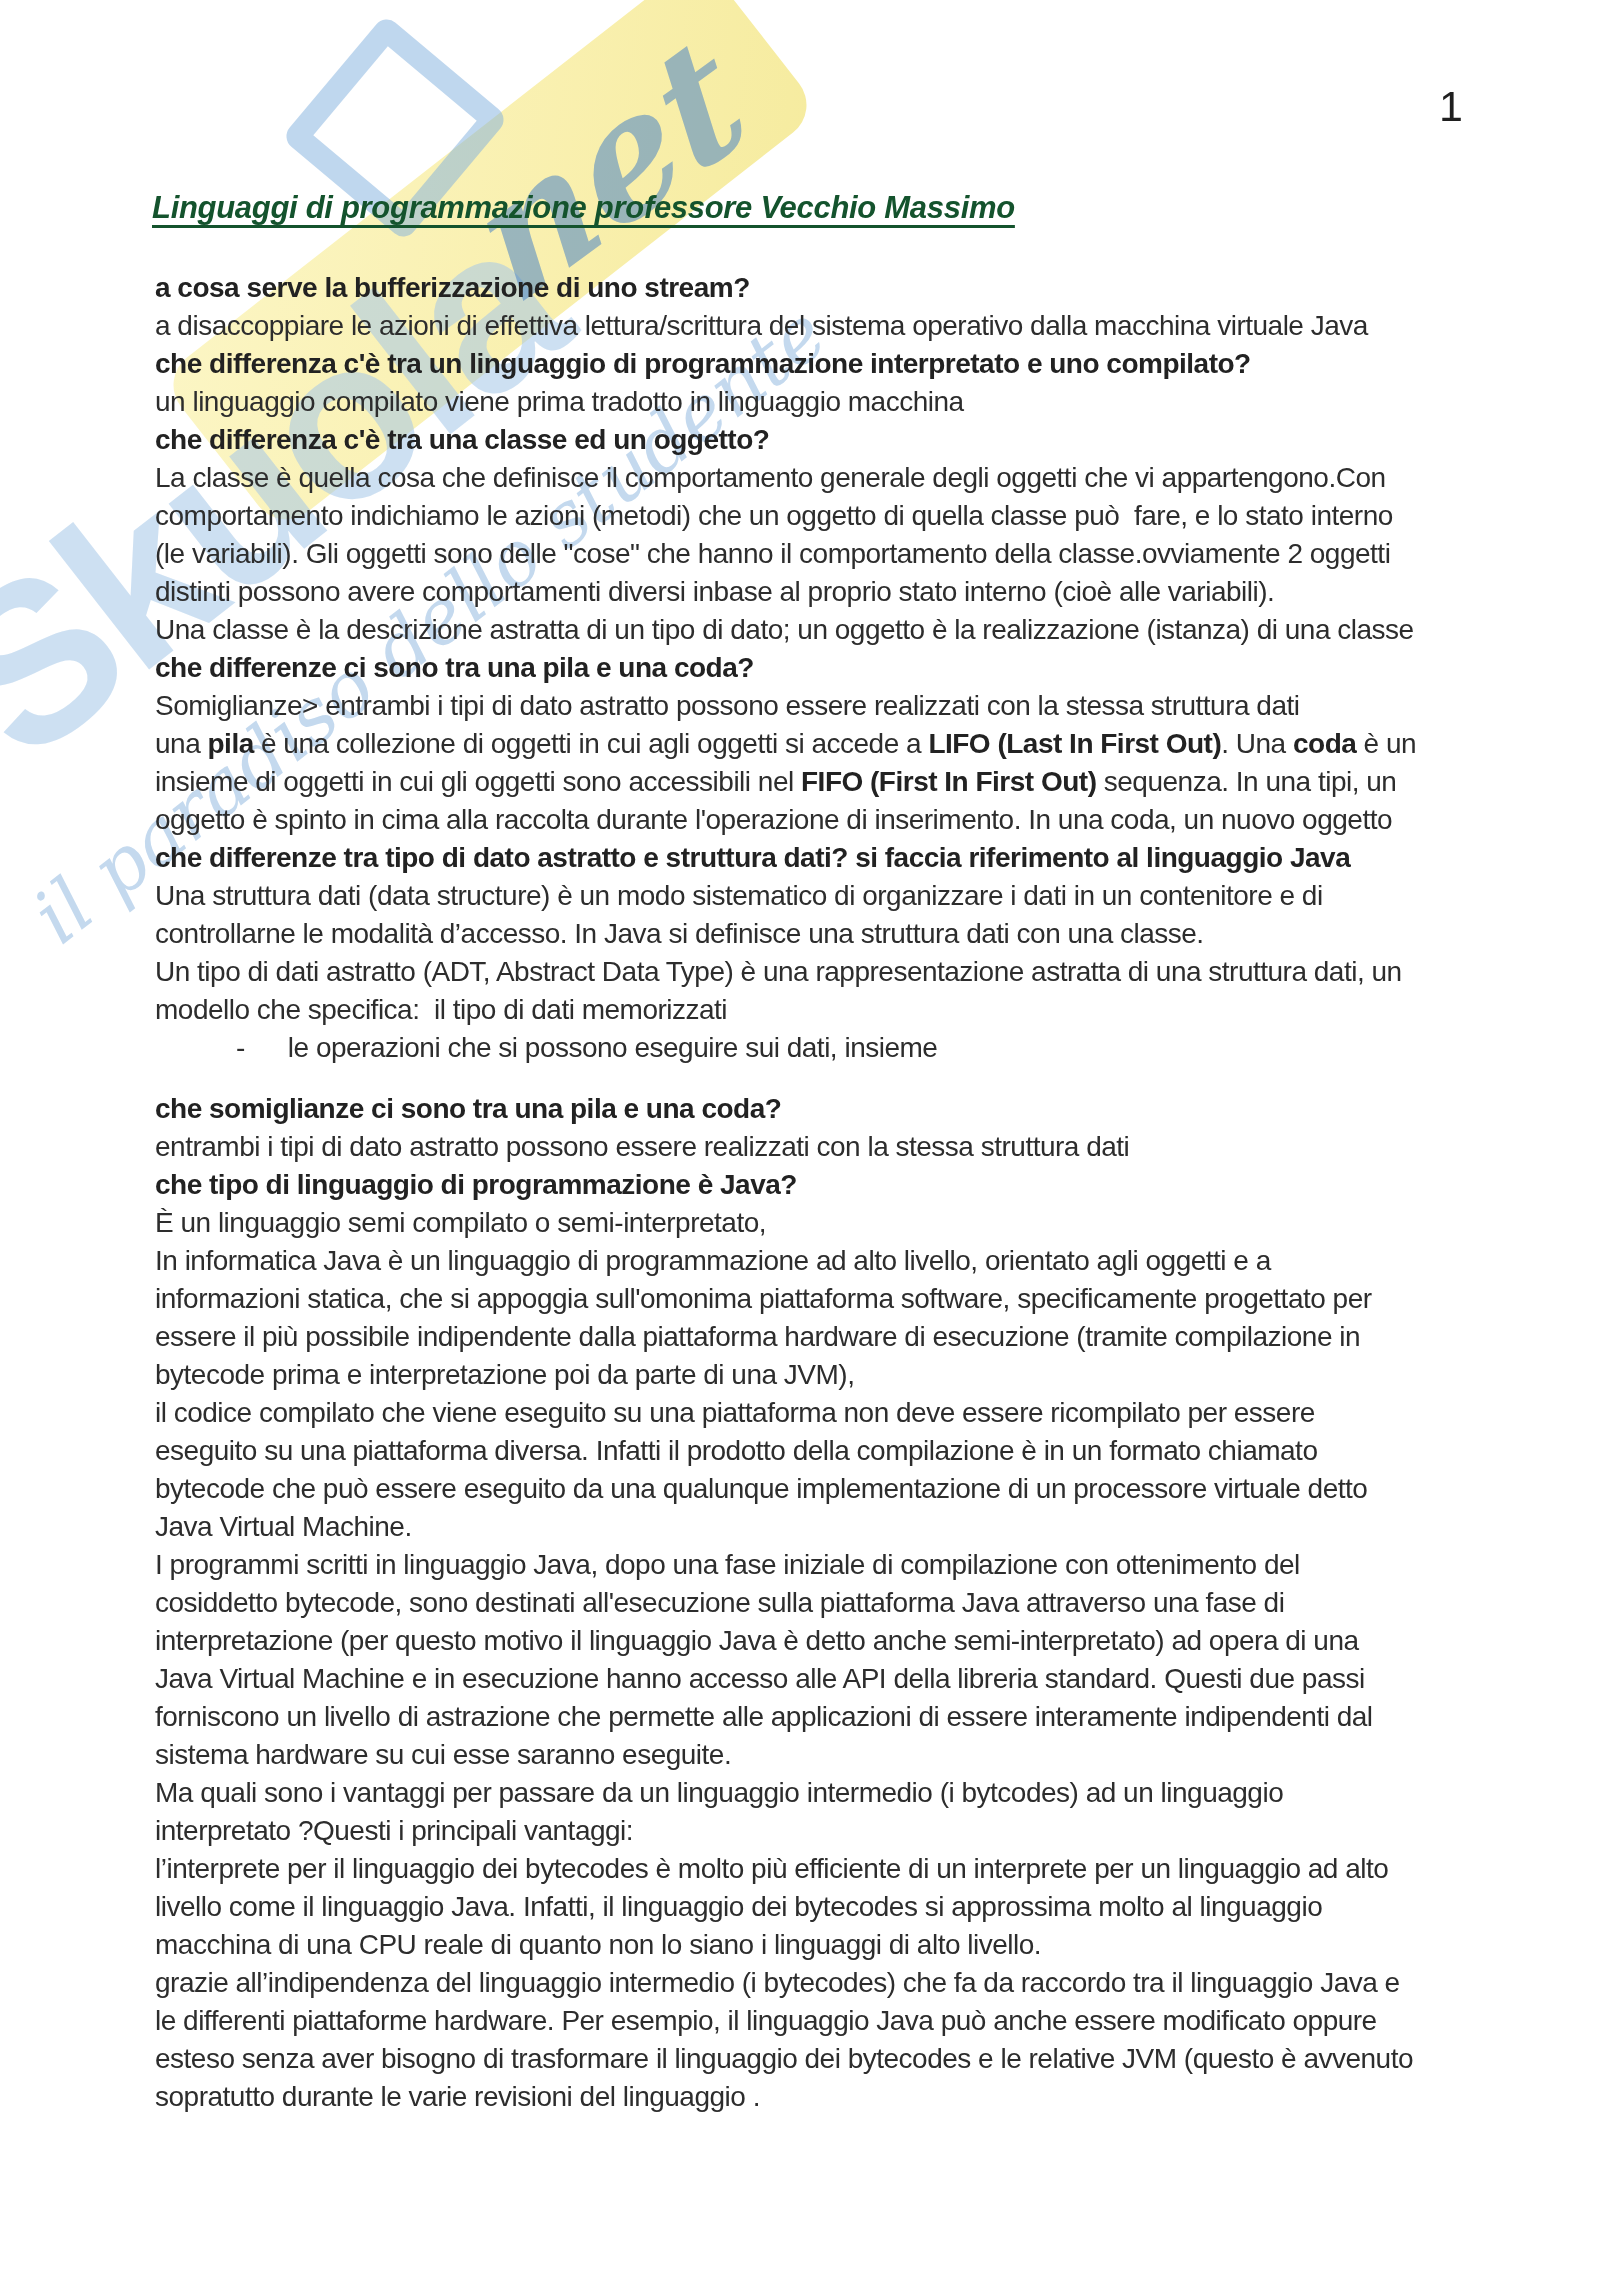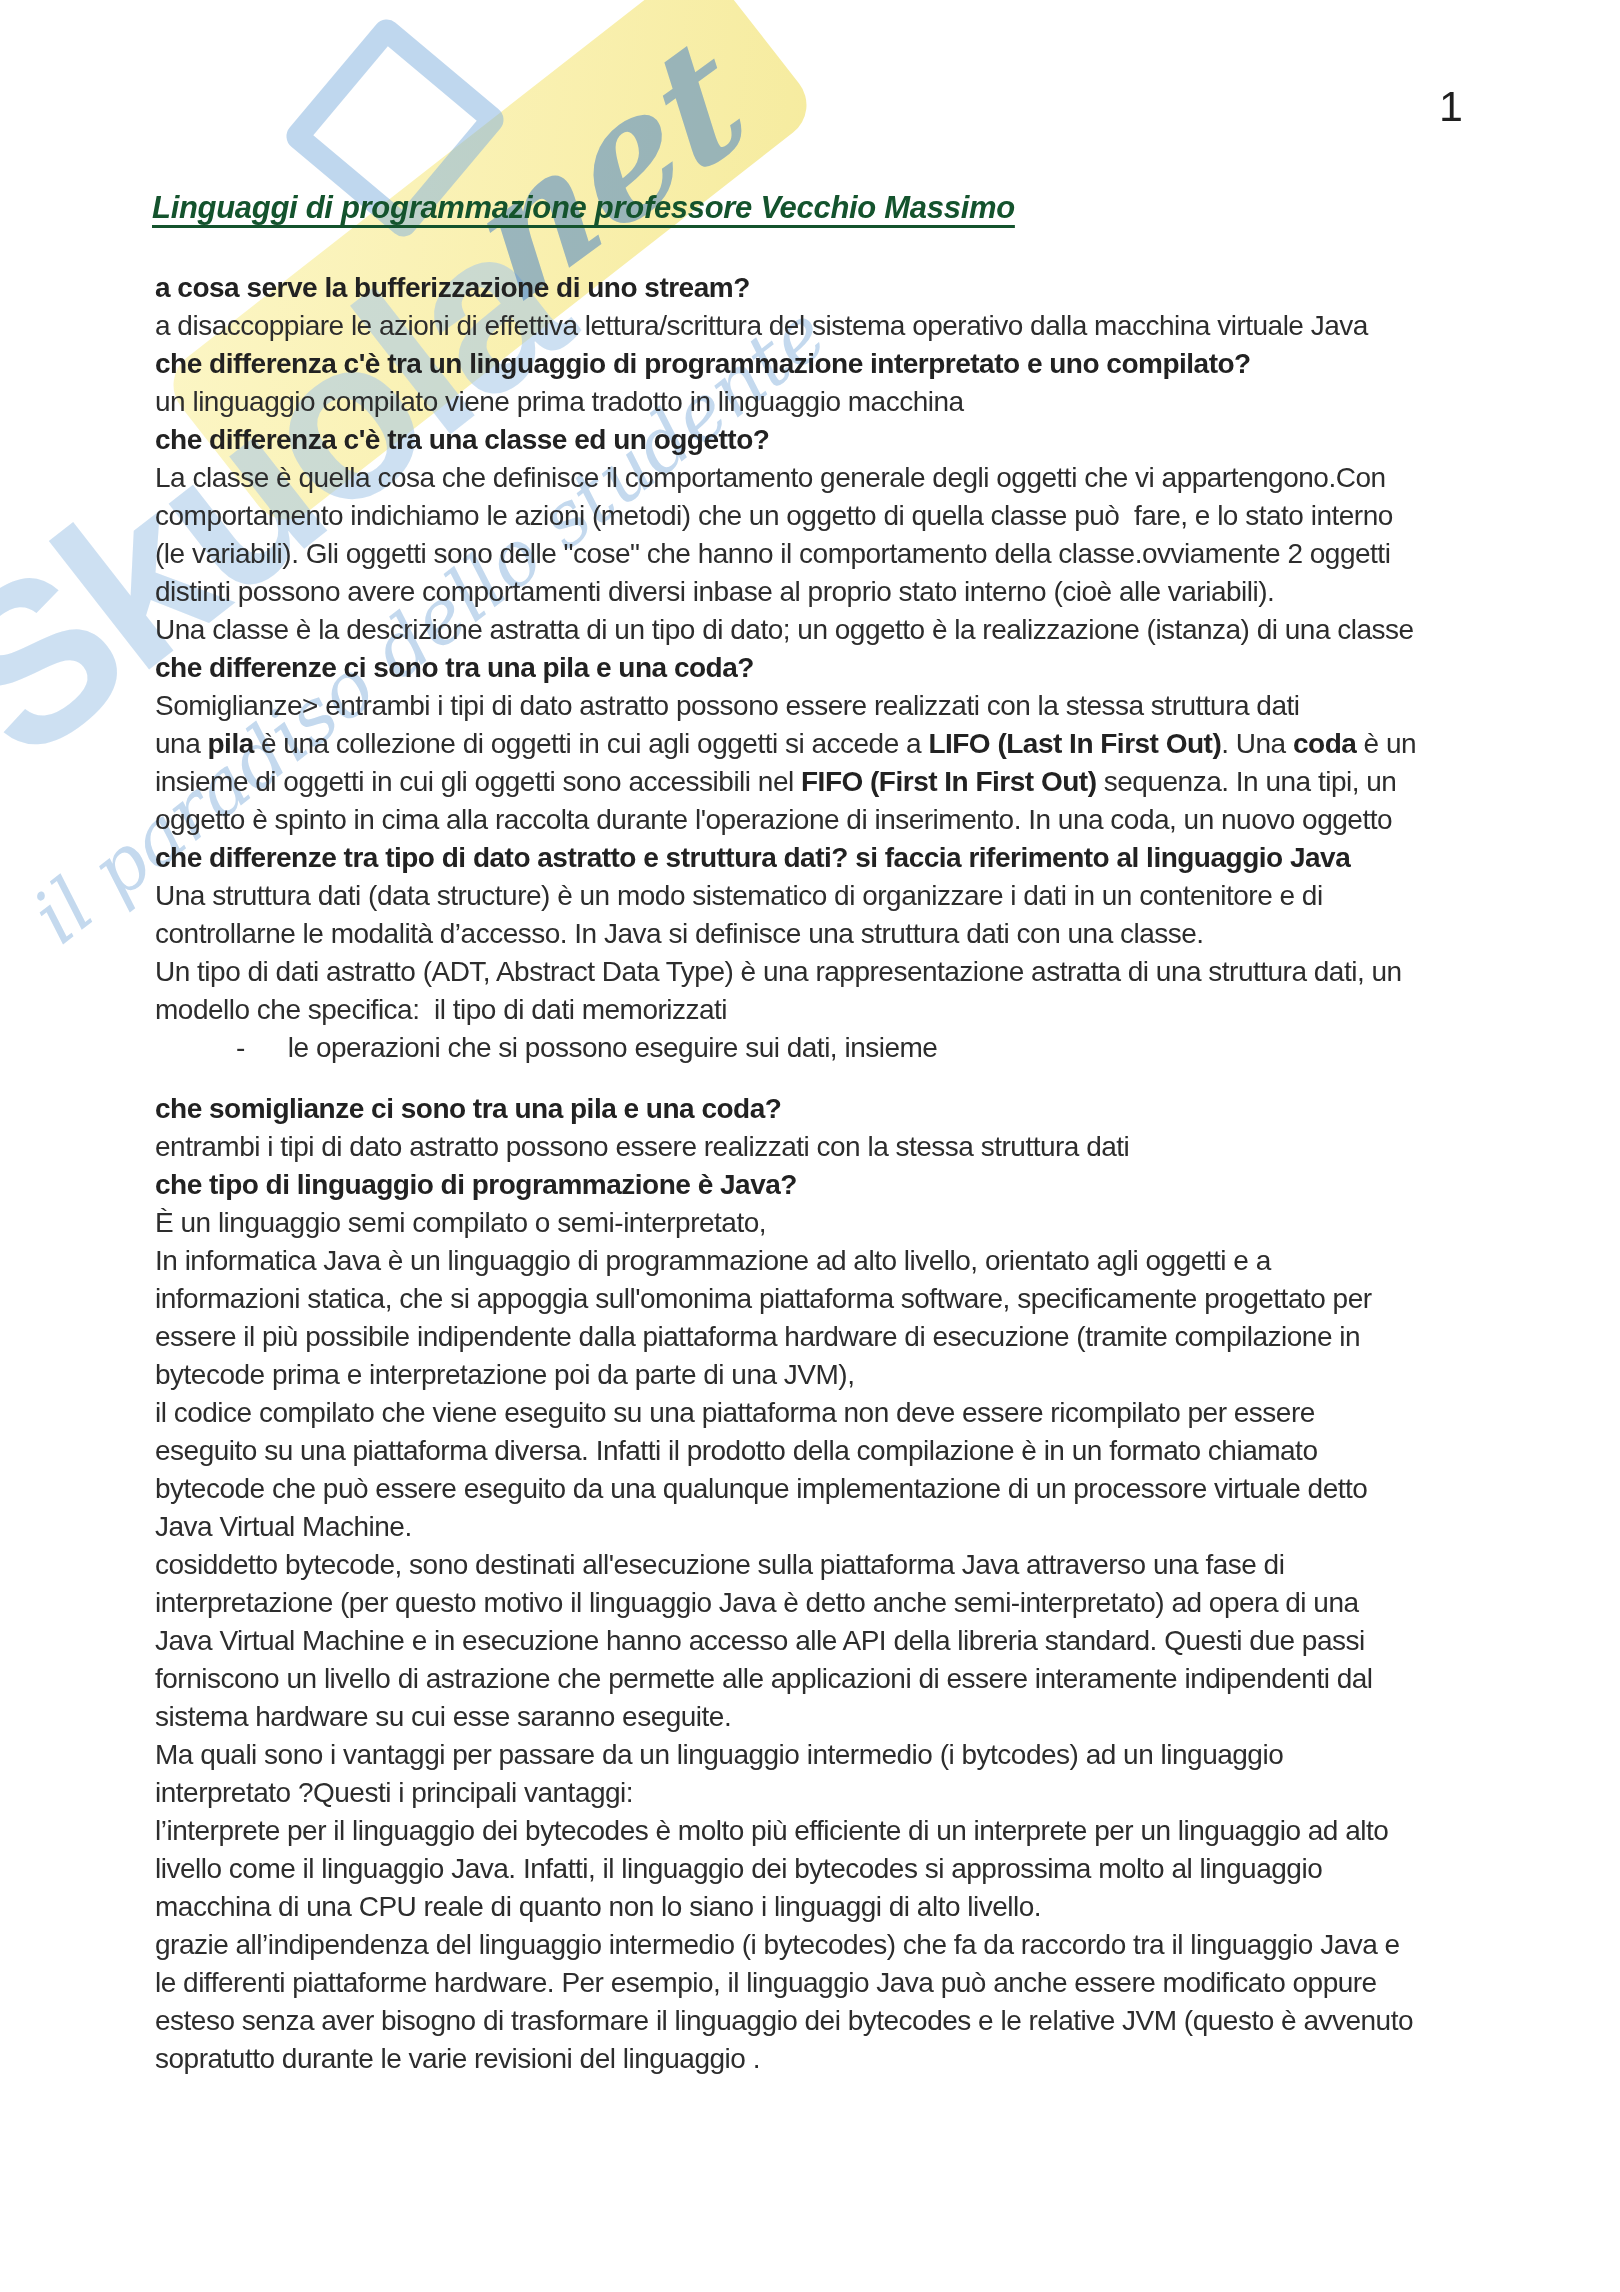--- a/index.html
+++ b/index.html
@@ -115,20 +115,21 @@
         <div class="line"><span class="b">che tipo di linguaggio di programmazione è Java?</span></div>
         <div class="line"><span>È un linguaggio semi compilato o semi-interpretato,</span></div>
         <div class="line"><span>In informatica Java è un linguaggio di programmazione ad alto livello, orientato agli oggetti e a</span></div>
         <div class="line"><span>informazioni statica, che si appoggia sull'omonima piattaforma software, specificamente progettato per</span></div>
         <div class="line"><span>essere il più possibile indipendente dalla piattaforma hardware di esecuzione (tramite compilazione in</span></div>
         <div class="line"><span>bytecode prima e interpretazione poi da parte di una JVM),</span></div>
         <div class="line"><span>il codice compilato che viene eseguito su una piattaforma non deve essere ricompilato per essere</span></div>
         <div class="line"><span>eseguito su una piattaforma diversa. Infatti il prodotto della compilazione è in un formato chiamato</span></div>
         <div class="line"><span>bytecode che può essere eseguito da una qualunque implementazione di un processore virtuale detto</span></div>
         <div class="line"><span>Java Virtual Machine.</span></div>
+        <div class="line"><span>I programmi scritti in linguaggio Java, dopo una fase iniziale di compilazione con ottenimento del</span></div>
         <div class="line"><span>cosiddetto bytecode, sono destinati all'esecuzione sulla piattaforma Java attraverso una fase di</span></div>
         <div class="line"><span>interpretazione (per questo motivo il linguaggio Java è detto anche semi-interpretato) ad opera di una</span></div>
         <div class="line"><span>Java Virtual Machine e in esecuzione hanno accesso alle API della libreria standard. Questi due passi</span></div>
         <div class="line"><span>forniscono un livello di astrazione che permette alle applicazioni di essere interamente indipendenti dal</span></div>
         <div class="line"><span>sistema hardware su cui esse saranno eseguite.</span></div>
         <div class="line"><span>Ma quali sono i vantaggi per passare da un linguaggio intermedio (i bytcodes) ad un linguaggio</span></div>
         <div class="line"><span>interpretato ?Questi i principali vantaggi:</span></div>
         <div class="line"><span>l’interprete per il linguaggio dei bytecodes è molto più efficiente di un interprete per un linguaggio ad alto</span></div>
         <div class="line"><span>livello come il linguaggio Java. Infatti, il linguaggio dei bytecodes si approssima molto al linguaggio</span></div>
         <div class="line"><span>macchina di una CPU reale di quanto non lo siano i linguaggi di alto livello.</span></div>

